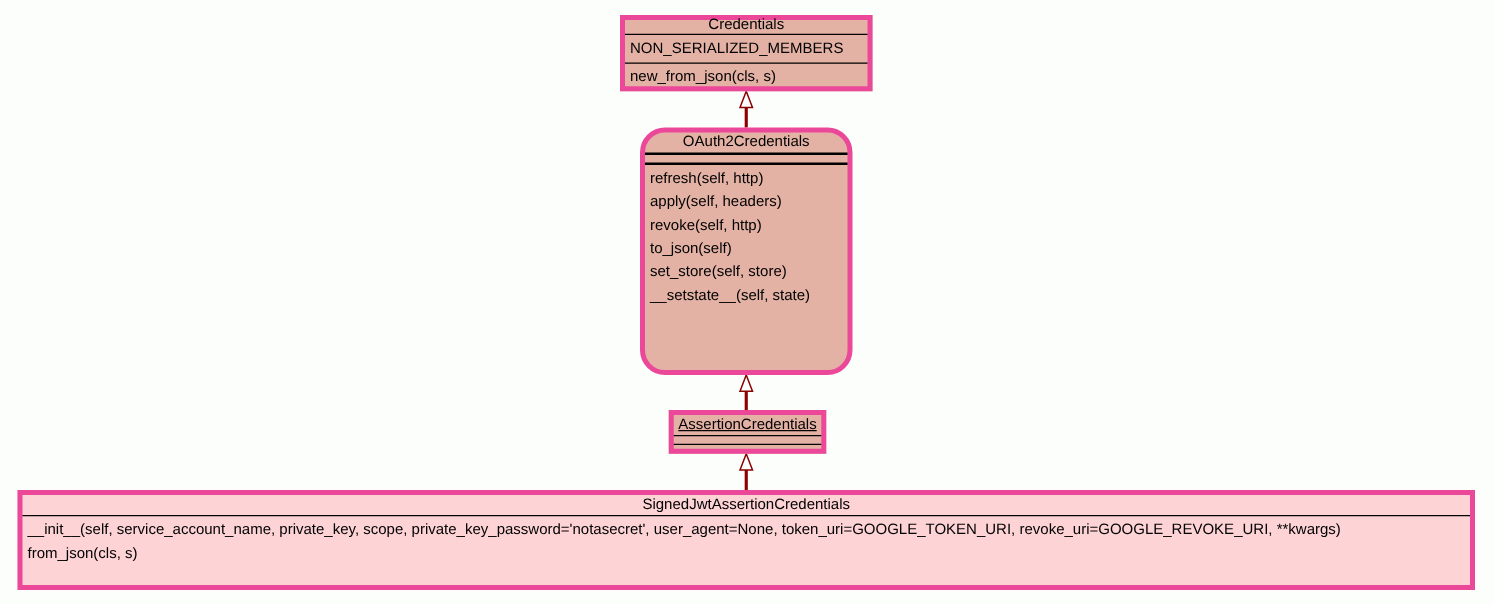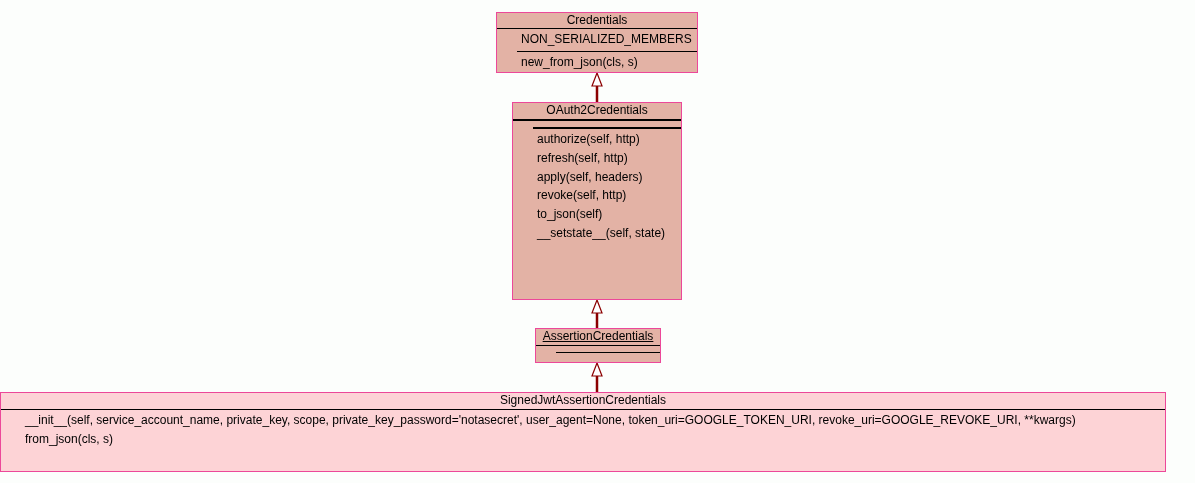--- a/index.html
+++ b/index.html
@@ -1,27 +1,27 @@
 <!DOCTYPE html>
 <html><head>
   <meta charset="utf-8">
   <style>
     html, body { margin: 0; padding: 0; }
     body {
       width: 1195px; height: 483px; background: #fcfefc; position: relative; overflow: hidden;
       font-family: "Liberation Sans", "DejaVu Sans", sans-serif; font-size: 12px; color: #000;
     }
     .cls {
-      position: absolute; box-sizing: border-box; border: 1px solid #ec4899;
-      display: flex; flex-direction: column;
+      position: absolute; box-sizing: border-box; border: 4px solid #ec4899;
+      display: flex; flex-direction: column; justify-content: center;
     }
     .cls.dark { background: #e3b2a5; }
     .cls.light { background: #fdd3d6; }
     .cls .title { text-align: center; line-height: 15px; height: 16px; border-bottom: 1px solid #000; white-space: nowrap; }
-    .cls .sec { border-bottom: 1px solid #000; padding: 1px 4px 2px 4px; white-space: nowrap; margin-left: 20px; }
+    .cls .sec { border-bottom: 1px solid #000; padding: 1px 4px 2px 4px; white-space: nowrap; }
     .cls .sec:last-child { border-bottom: none; flex: 1; }
     .cls .row { line-height: 18.8px; height: 18.8px; }
     .cls .sec.empty { height: 6px; padding: 0; }
     .cls.thickdiv .title + .sec.empty { border-bottom-width: 2px; }
     .cls.thickdiv .title { border-bottom-width: 2px; }
     svg.edges { position: absolute; left: 0; top: 0; }
   </style>
 </head>
 <body>
 
@@ -43,38 +43,38 @@
 <div class="cls dark" style="left:496px; top:12px; width:202px; height:61px;">
   <div class="title">Credentials</div>
   <div class="sec">
       <div class="row">NON_SERIALIZED_MEMBERS</div>
     </div>
   <div class="sec">
       <div class="row">new_from_json(cls, s)</div>
     </div>
 </div>
 
-<div class="cls dark thickdiv" style="left:512px; top:102px; width:170px; height:198px;">
+<div class="cls dark thickdiv" style="left:512px; top:102px; width:170px; height:198px;border-radius:20px;">
   <div class="title">OAuth2Credentials</div>
   <div class="sec empty"></div>
   <div class="sec">
-      <div class="row">authorize(self, http)</div>
       <div class="row">refresh(self, http)</div>
       <div class="row">apply(self, headers)</div>
       <div class="row">revoke(self, http)</div>
       <div class="row">to_json(self)</div>
+      <div class="row">set_store(self, store)</div>
       <div class="row">__setstate__(self, state)</div>
     </div>
 </div>
 
 <div class="cls dark" style="left:535px; top:328px; width:126px; height:35px;text-decoration:underline;">
   <div class="title">AssertionCredentials</div>
   <div class="sec empty"></div>
   <div class="sec empty"></div>
 </div>
 
-<div class="cls light" style="left:0; top:392px; width:1166px; height:80px;">
+<div class="cls light" style="left:14px; top:392px; width:1166px; height:80px;">
   <div class="title">SignedJwtAssertionCredentials</div>
   <div class="sec">
       <div class="row">__init__(self, service_account_name, private_key, scope, private_key_password='notasecret', user_agent=None, token_uri=GOOGLE_TOKEN_URI, revoke_uri=GOOGLE_REVOKE_URI, **kwargs)</div>
       <div class="row">from_json(cls, s)</div>
     </div>
 </div>
 
 </body></html>

